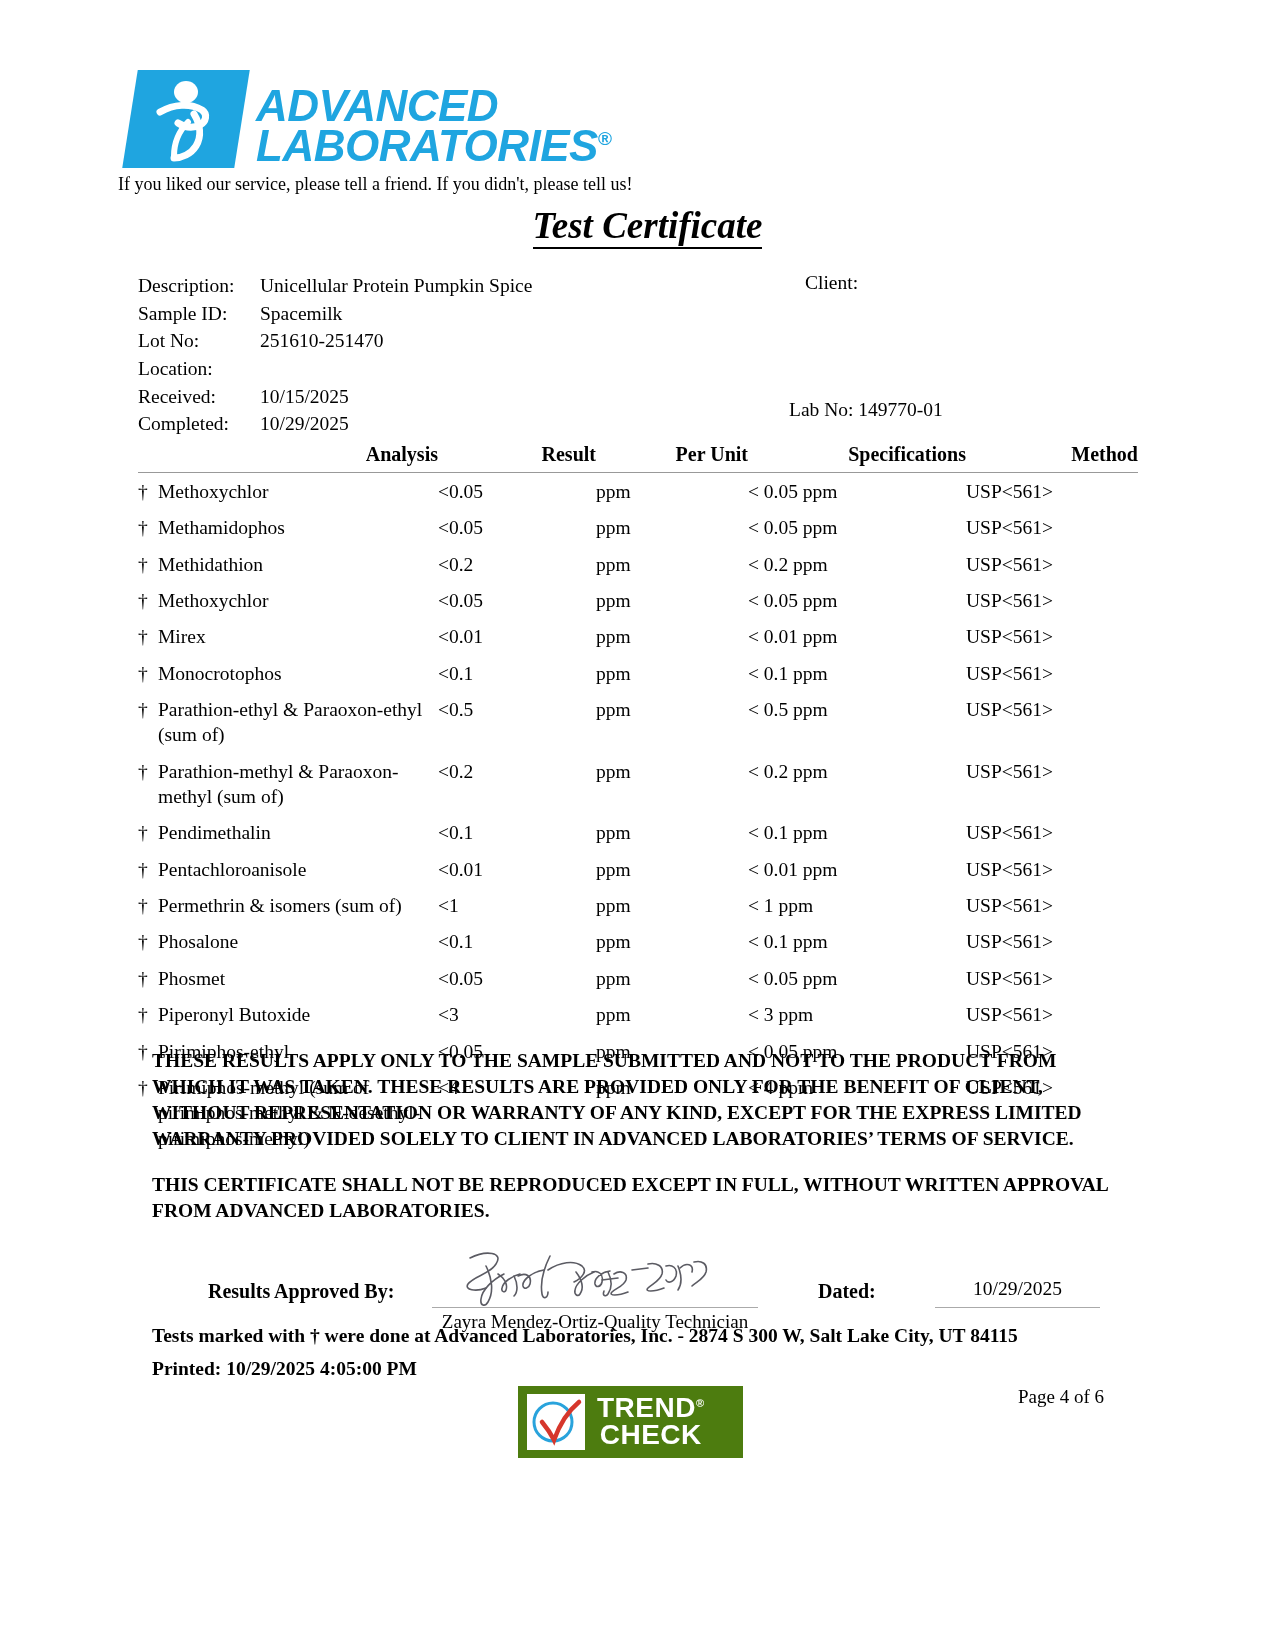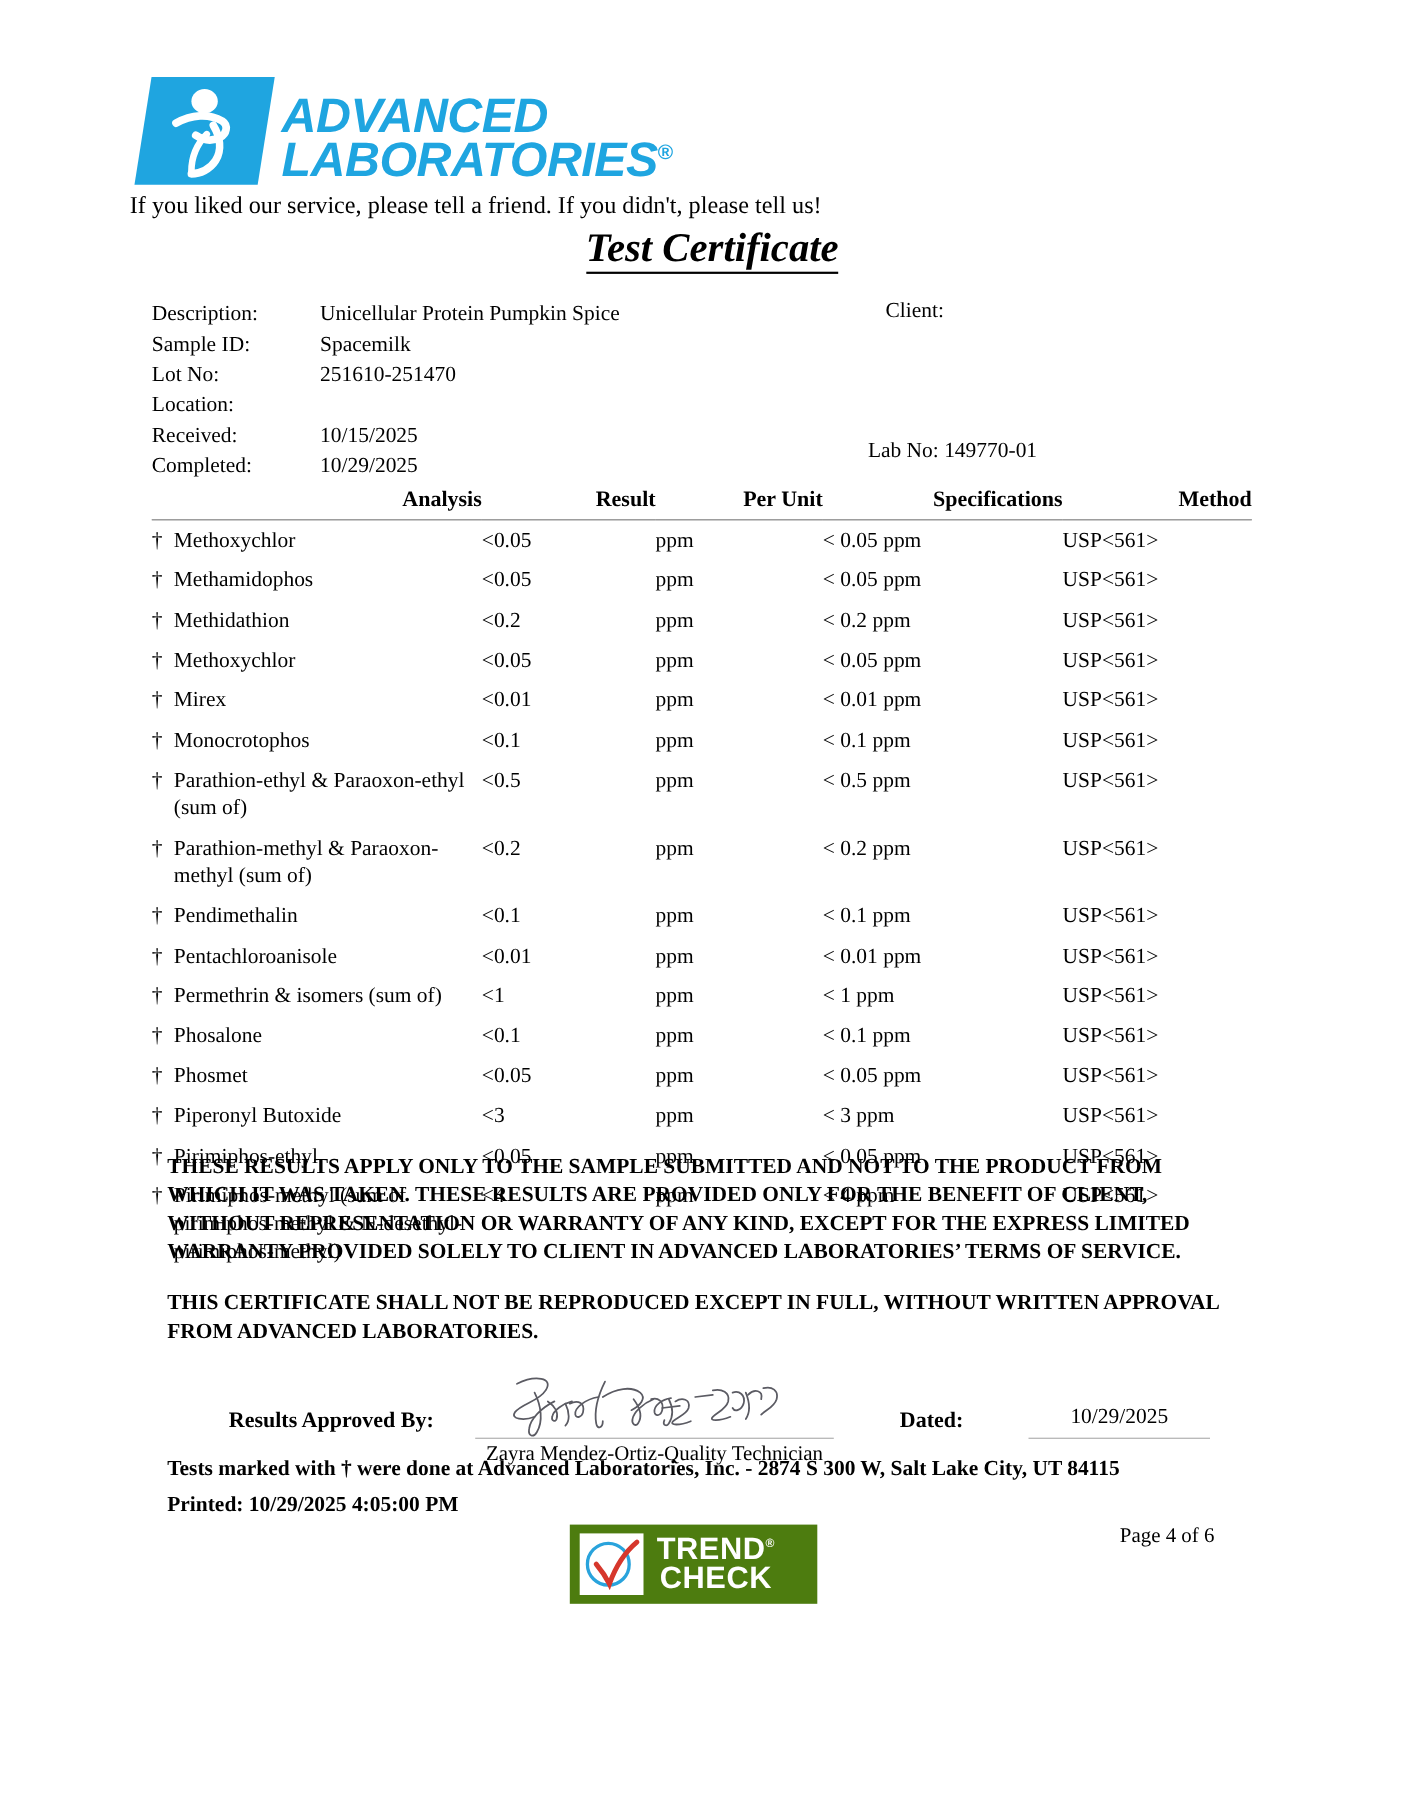--- a/index.html
+++ b/index.html
@@ -68,21 +68,21 @@
   .logo-line .reg {
     font-size: 19px;
     vertical-align: super;
     font-style: normal;
   }
 
   .tagline {
     position: absolute;
     left: 118px;
     top: 112px;
-    font-size: 22px;
+    font-size: 18px;
     white-space: nowrap;
   }
 
   .contact {
     position: absolute;
     left: 723px;
     top: 34px;
     font-size: 18.5px;
     line-height: 1.42;
   }
@@ -109,21 +109,20 @@
   
   .meta {
     position: absolute;
     top: 272px;
     left: 138px;
     font-size: 19.5px;
     line-height: 1.42;
   }
   .meta-row {
     display: flex;
-    gap: 31px;
   }
   .meta-label {
     width: 122px;
     flex: 0 0 122px;
   }
   .meta-value {
     white-space: nowrap;
   }
   .client-label {
     position: absolute;

